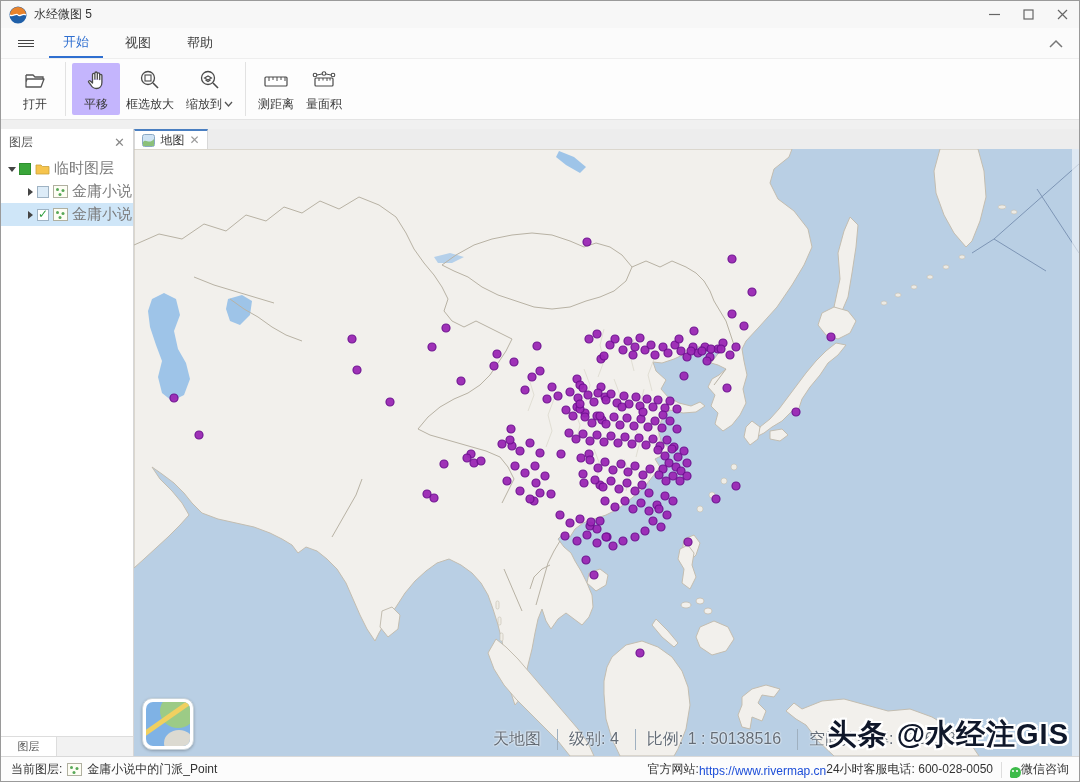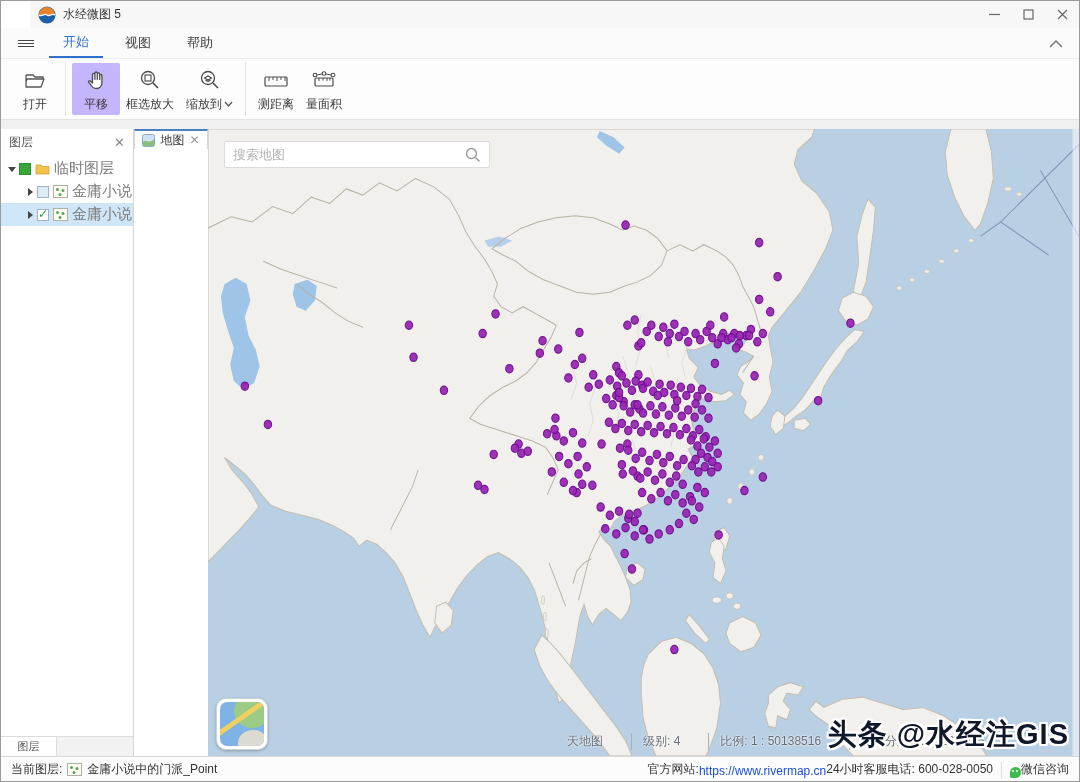--- a/index.html
+++ b/index.html
@@ -1,21 +1,21 @@
 <!DOCTYPE html>
 <html><head>
 <meta charset="utf-8">
 <style>
   * { margin:0; padding:0; box-sizing:border-box; }
   html,body { width:1080px; height:782px; overflow:hidden;
     font-family:"Liberation Sans","DejaVu Sans",sans-serif; background:#fff; }
   .app { position:relative; width:1080px; height:782px; border:1px solid #9a9a9a; display:flex; flex-direction:column; }
 
   
-  .titlebar { height:27px; background:#f7f7f7; display:flex; align-items:center; padding:0 0 0 8px; flex:0 0 auto;margin-left:29px; }
+  .titlebar { height:27px; background:#f7f7f7; display:flex; align-items:center; padding:0 0 0 8px; flex:0 0 auto; }
   .logo { width:18px; height:18px; margin-right:7px; }
   .title-text { font-size:12px; color:#333; }
   .win-controls { margin-left:auto; display:flex; height:100%; }
   .win-btn { width:34px; height:100%; display:flex; align-items:center; justify-content:center; color:#666; font-size:13px; cursor:default; }
   .win-btn svg { display:block; }
 
   
   .menubar { height:30px; background:#fbfbfb; display:flex; align-items:stretch; padding:0 10px; flex:0 0 auto; }
   .hamburger { width:30px; display:flex; align-items:center; justify-content:center; }
   .hamburger span { display:block; width:16px; height:7px; border-top:1.6px solid #444; border-bottom:1.6px solid #444; position:relative; }
@@ -51,32 +51,32 @@
   .cbx { width:12px; height:12px; border:1px solid #9fb3c4; background:#fff; margin-right:4px; flex:0 0 auto; position:relative; }
   .cbx.filled { background:#3aa63a; border-color:#2f8f2f; }
   .cbx.unchecked { background:#ddecf8; }
   .cbx.checked::before { content:"✓"; position:absolute; top:-3px; left:0px; font-size:12px; font-weight:bold; color:#2e9e3e; }
   .tree-icon { margin-right:4px; flex:0 0 auto; display:flex; }
   .tree-label { overflow:hidden; text-overflow:clip; }
   .lp-bottom { height:20px; background:#f2f2f2; border-top:1px solid #ddd; display:flex; }
   .lp-bottom-tab { width:56px; background:#fff; border-right:1px solid #ddd; font-size:11px; color:#555; display:flex; align-items:center; justify-content:center; }
 
   
-  .map-region { flex:1 1 auto; display:flex; flex-direction:row; min-width:0; }
+  .map-region { flex:1 1 auto; display:flex; flex-direction:column; min-width:0; }
   .tabbar { height:20px; background:#ededed; display:flex; flex:0 0 auto; }
   .map-tab { width:74px; background:#fff; border-top:2px solid #4a7fc1; border-right:1px solid #d8d8d8; border-left:1px solid #d8d8d8; display:flex; align-items:center; justify-content:center; gap:5px; font-size:12px; color:#333; }
   .map-tab .close-x { color:#999; font-size:12px; }
   .map-wrap { position:relative; flex:1 1 auto; overflow:hidden; background:#b9cfe4; }
   .map-wrap svg.geo { position:absolute; inset:0; width:100%; height:100%; }
 
   .search-box { position:absolute; top:12px; left:16px; width:266px; height:27px; background:#fff; border:1px solid #dcdcdc; border-radius:2px; display:flex; align-items:center; padding:0 8px; }
   .search-box input { border:none; outline:none; flex:1; font-size:13px; color:#333; font-family:inherit; background:transparent; }
   .search-box input::placeholder { color:#b3b3b3; }
 
-  .map-status { position:absolute; left:348px; bottom:6px; display:flex; align-items:center; gap:17px; font-size:12px; color:#646c76; text-shadow:0 0 2px rgba(255,255,255,.9), 0 0 2px rgba(255,255,255,.9); white-space:nowrap; }
+  .map-status { position:absolute; left:348px; bottom:6px; display:flex; align-items:center; gap:5px; font-size:16px; color:#646c76; text-shadow:0 0 2px rgba(255,255,255,.9), 0 0 2px rgba(255,255,255,.9); white-space:nowrap; }
   .map-status span { padding:0 11px; }
   .map-status span + span { border-left:1px solid #9fb0c0; }
 
   .minimap { position:absolute; left:8px; bottom:6px; width:52px; height:52px; border-radius:10px; background:#fff; border:1px solid #c9d4da; box-shadow:0 1px 3px rgba(0,0,0,.25); padding:3px; }
   .minimap .inner { width:100%; height:100%; border-radius:7px; overflow:hidden; position:relative; background:#7fb2e5; }
   .minimap .land { position:absolute; right:-6px; top:-8px; width:36px; height:34px; border-radius:50%; background:#9ccb86; }
   .minimap .land2 { position:absolute; right:-4px; bottom:-10px; width:30px; height:26px; border-radius:50%; background:#dddbD2; background:#dcdad1; }
   .minimap .road { position:absolute; left:-6px; bottom:6px; width:70px; height:5px; background:#f0d060; transform:rotate(-35deg); transform-origin:left bottom; }
 
   .watermark { position:absolute; right:10px; bottom:1px; font-size:29px; font-weight:bold; letter-spacing:1px; color:#0f172a;
@@ -590,27 +590,20 @@
               <circle cx="457" cy="373" r="4" fill="#9b27b5" stroke="#6c0e8f" stroke-width="1.2" opacity="0.95"></circle>
               <circle cx="463" cy="380" r="4" fill="#9b27b5" stroke="#6c0e8f" stroke-width="1.2" opacity="0.95"></circle>
               <circle cx="472" cy="388" r="4" fill="#9b27b5" stroke="#6c0e8f" stroke-width="1.2" opacity="0.95"></circle>
               <circle cx="460" cy="426" r="4" fill="#9b27b5" stroke="#6c0e8f" stroke-width="1.2" opacity="0.95"></circle>
               <circle cx="452" cy="411" r="4" fill="#9b27b5" stroke="#6c0e8f" stroke-width="1.2" opacity="0.95"></circle>
             </g>
 
           <rect x="938" y="0" width="7" height="607" fill="rgba(255,255,255,0.55)"></rect>
         </svg>
 
-        <div class="search-box">
-          <input type="text" placeholder="搜索地图" style="">
-          <svg width="16" height="16" viewBox="0 0 16 16">
-              <circle cx="6.5" cy="6.5" r="5" fill="none" stroke="#999" stroke-width="1.4"></circle>
-              <line x1="10.5" y1="10.5" x2="14.5" y2="14.5" stroke="#999" stroke-width="1.4"></line>
-            </svg>
-        </div>
 
         <div class="map-status">
           <span>天地图</span>
           <span>级别: 4</span>
           <span>比例: 1 : 50138516</span>
           <span>空间分辨率: 13265.815</span>
         </div>
 
         <div class="minimap">
           <div class="inner">

